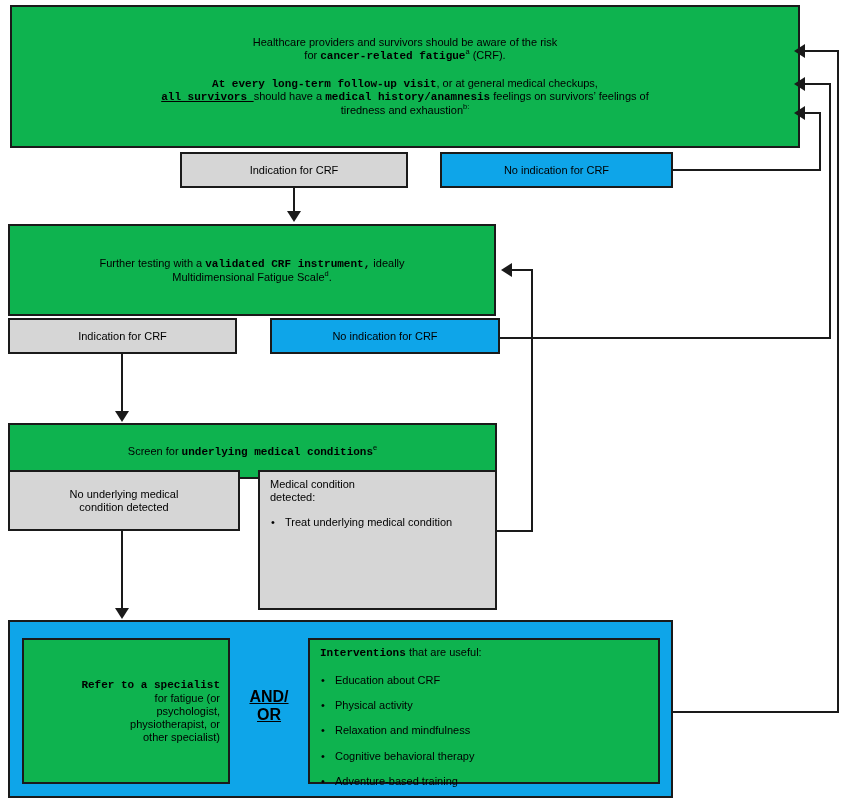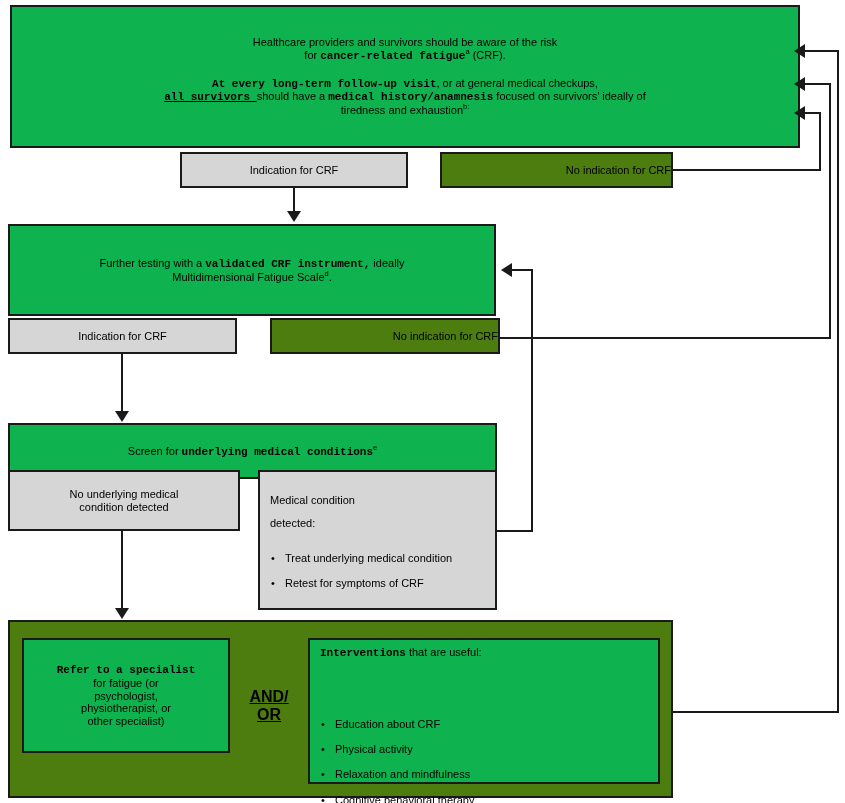--- a/index.html
+++ b/index.html
@@ -17,21 +17,21 @@
   .box{
     position:absolute;
     box-sizing:border-box;
     border:2px solid #1a1a1a;
     display:flex;
     flex-direction:column;
     justify-content:center;
   }
   .green{ background:#0EB34F; }
   .grey{ background:#d6d6d6; }
-  .white{ background:#4d7c0f;align-items:flex-end; }
+  .white{ background:#0ea5e9; }
   .ctr{ text-align:center; }
   .lft{ text-align:left; }
   .t{ line-height:1.18; }
   .fs17{ font-size:11px; }
   b{ font-weight:bold;font-family:Liberation Mono, monospace; }
   u{ text-decoration:underline; }
   sup{ font-size:0.68em; vertical-align:super; line-height:0; }
   ul.bl{
     margin:0; padding:0; list-style:none;
   }
@@ -77,21 +77,21 @@
   <div class="box green ctr t fs17" style="left:10px; top:5px; width:790px; height:143px; padding:6px 14px;">
     <div>Healthcare providers and survivors should be aware of the risk</div>
     <div>
       <span>for </span><b>cancer-related fatigue</b><sup>a</sup><span> (CRF).</span>
     </div>
     <div style="height:14px"></div>
     <div>
       <b>At every long-term follow-up visit</b><span>, or at general medical checkups,</span>
     </div>
     <div>
-      <b><u>all survivors </u></b><span>should have a </span><b>medical history/anamnesis</b><span> focused on survivors’ ideally of</span>
+      <b><u>all survivors </u></b><span>should have a </span><b>medical history/anamnesis</b><span> feelings on survivors’ feelings of</span>
     </div>
     <div>
       <span>tiredness and exhaustion</span><sup>b:</sup>
     </div>
   </div>
 
   <div class="box grey ctr fs17" style="left:180px; top:152px; width:228px; height:36px;">
     <div>Indication for CRF</div>
   </div>
 
@@ -120,46 +120,45 @@
     <div>
       <span>Screen for </span><b>underlying medical conditions</b><sup>e</sup>
     </div>
   </div>
 
   <div class="box grey ctr t fs17" style="left:8px; top:470px; width:232px; height:61px;">
     <div>No underlying medical</div>
     <div>condition detected</div>
   </div>
 
-  <div class="box grey lft t fs17" style="left:258px; top:470px; width:239px; height:140px; padding:6px 10px; justify-content:flex-end;gap:10px;">
+  <div class="box grey lft t fs17" style="left:258px; top:470px; width:239px; height:140px; padding:6px 10px; justify-content:flex-start;">
     <div>Medical condition</div>
     <div>detected:</div>
     <ul class="bl">
       <li>Treat underlying medical condition</li>
-      <li>Retest for symptoms of CRF</li>
     </ul>
   </div>
 
   <div class="box white" style="left:8px; top:620px; width:665px; height:178px; justify-content:flex-start;">
   </div>
 
-  <div class="box green ctr t fs17" style="left:22px; top:638px; width:208px; height:115px; padding:4px 8px;">
+  <div class="box green ctr t fs17" style="left:22px; top:638px; width:208px; height:146px; padding:4px 8px;text-align:right;">
     <div><b>Refer to a specialist</b></div>
     <div>for fatigue (or</div>
     <div>psychologist,</div>
     <div>physiotherapist, or</div>
     <div>other specialist)</div>
   </div>
 
   <div class="andor" style="left:238px; top:688px; width:62px;">
     <div><u>AND/</u></div>
     <div><u>OR</u></div>
   </div>
 
-  <div class="box green lft t fs17" style="left:308px; top:638px; width:352px; height:146px; padding:6px 10px; justify-content:flex-start;gap:44px;">
+  <div class="box green lft t fs17" style="left:308px; top:638px; width:352px; height:146px; padding:6px 10px; justify-content:flex-start;">
     <div style="margin-bottom:2px;">
       <b>Interventions</b><span> that are useful:</span>
     </div>
     <ul class="bl">
       <li>Education about CRF</li>
       <li>Physical activity</li>
       <li>Relaxation and mindfulness</li>
       <li>Cognitive behavioral therapy</li>
       <li>Adventure-based training</li>
     </ul>

